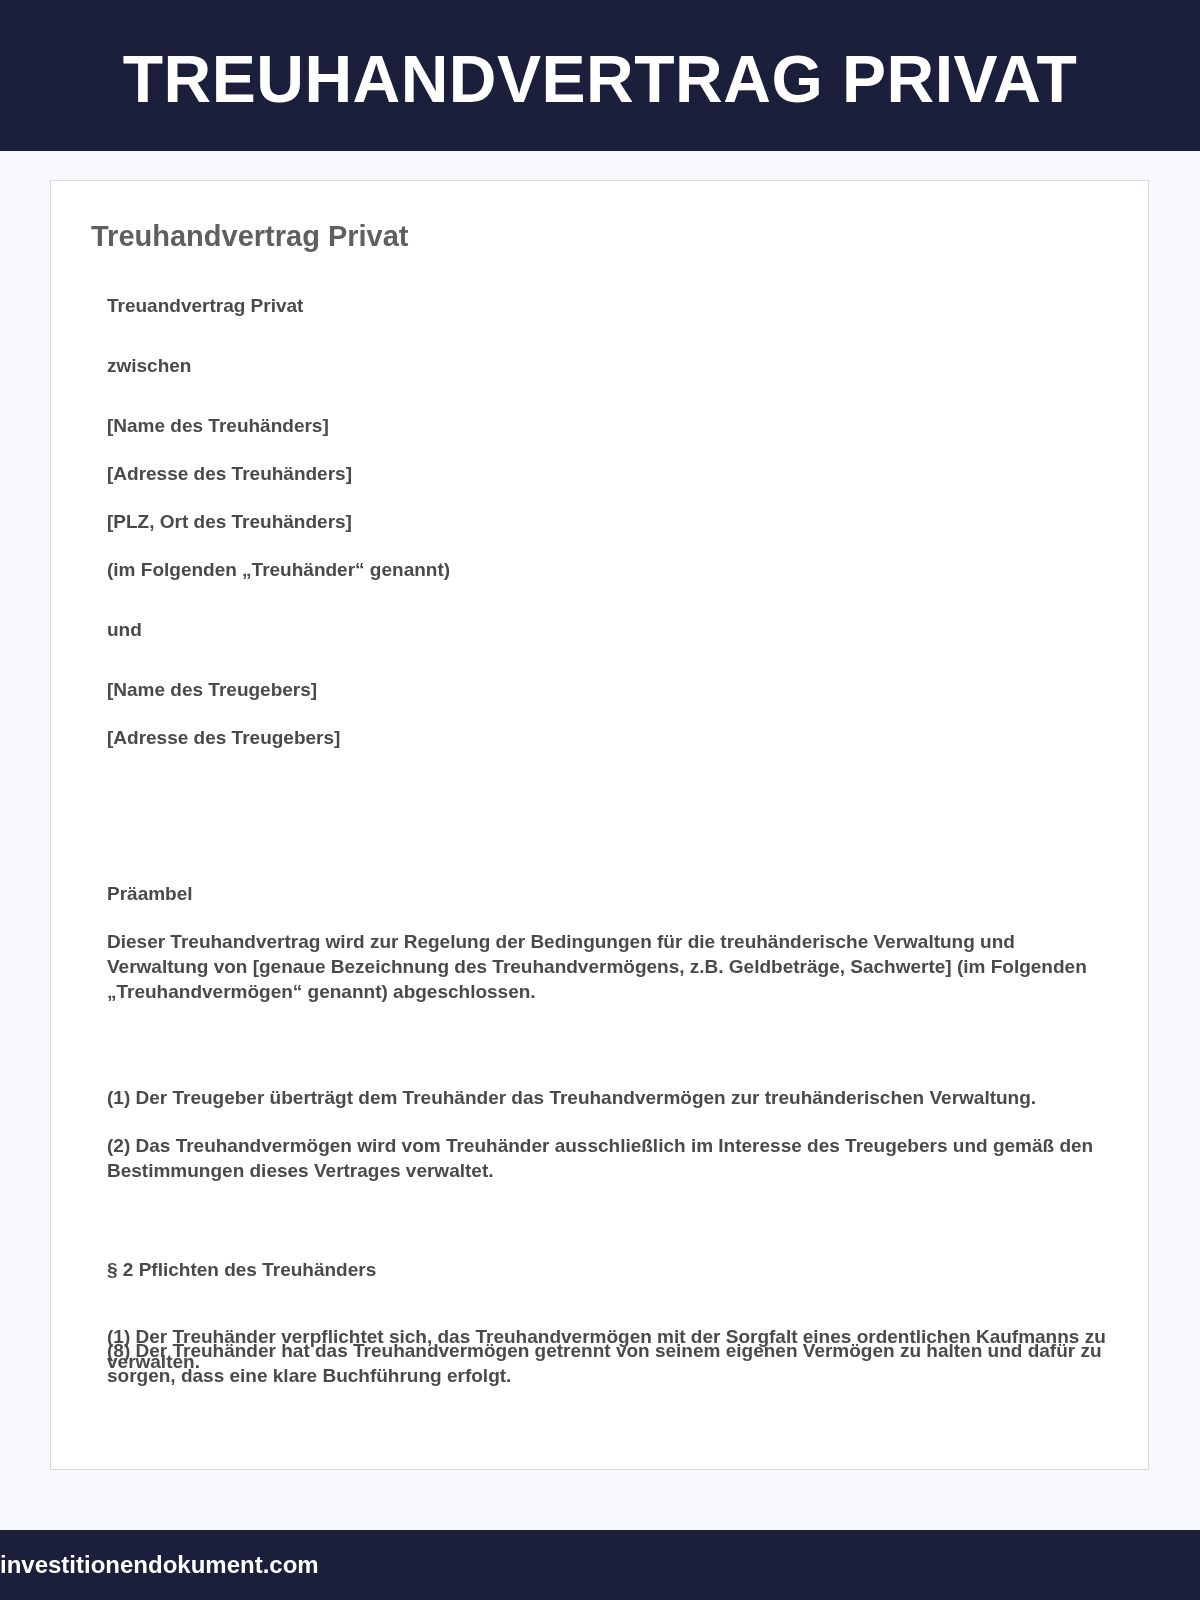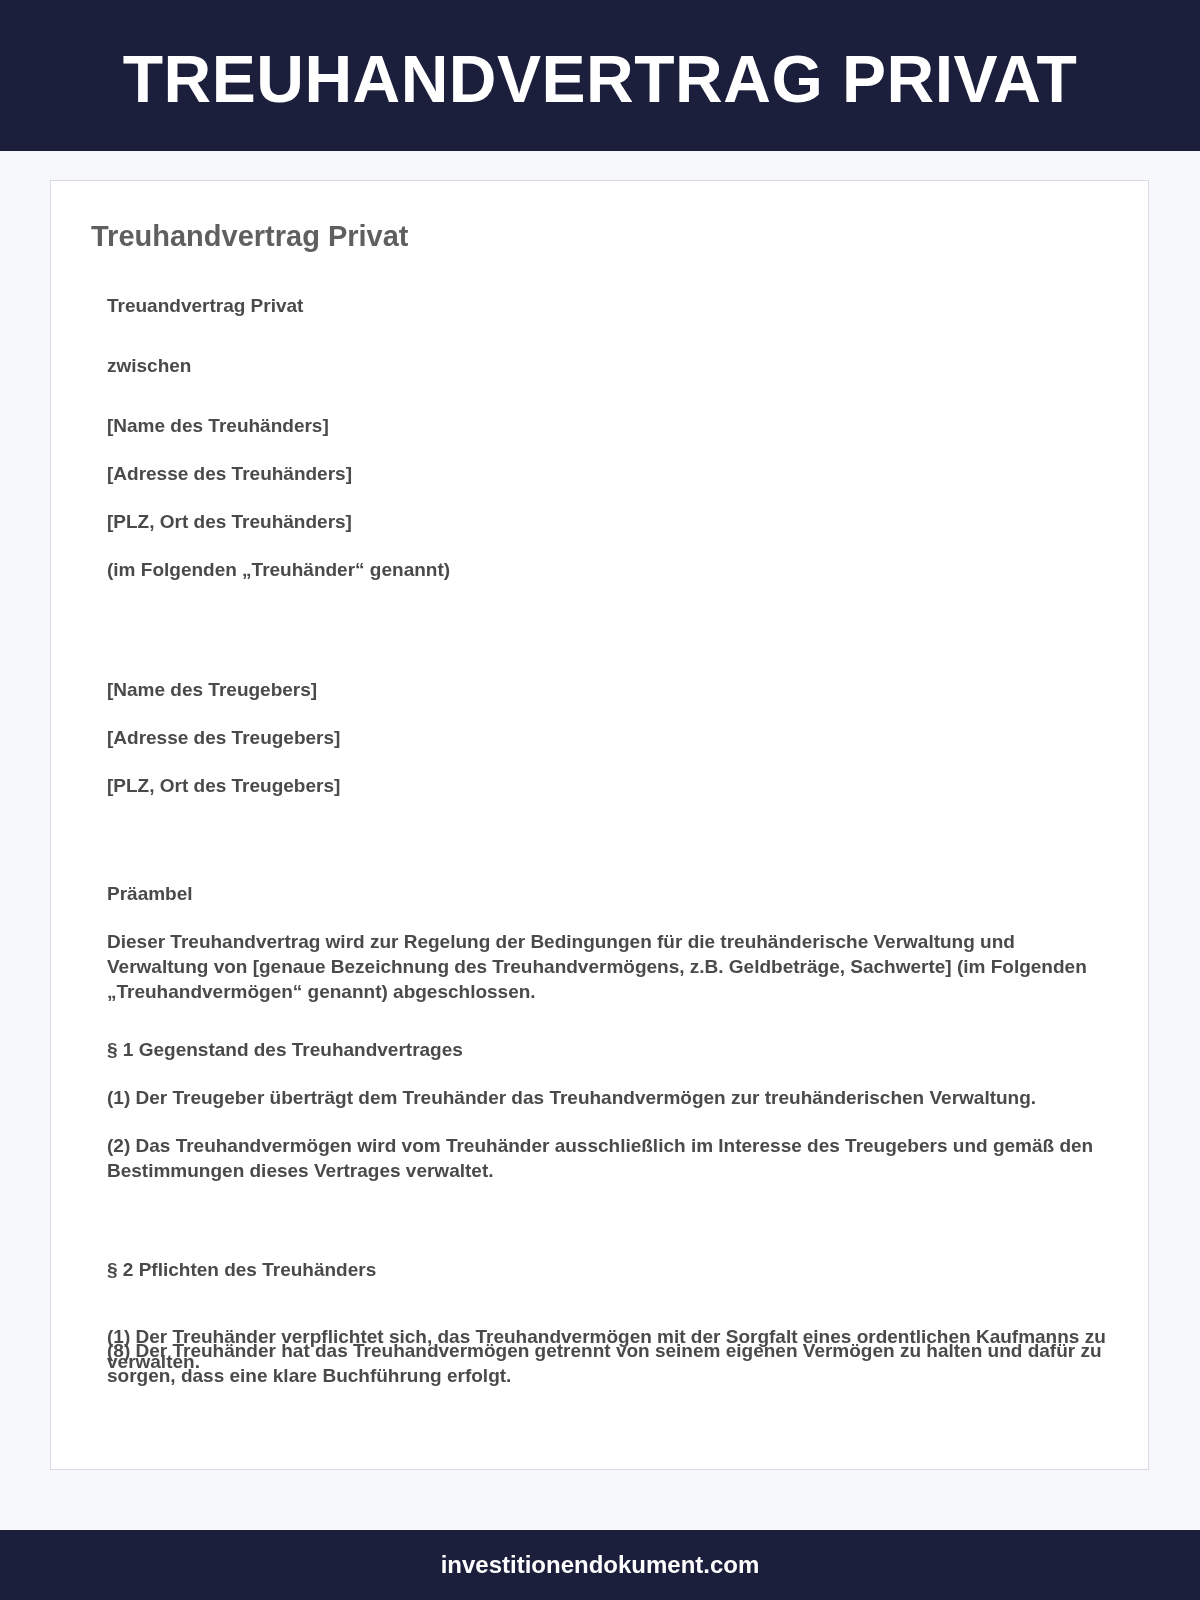--- a/index.html
+++ b/index.html
@@ -66,21 +66,21 @@
     }
     .footer {
       position: absolute;
       left: 0;
       top: 1530px;
       width: 1200px;
       height: 70px;
       background: #1b1f3b;
       display: flex;
       align-items: center;
-      justify-content: center;
+      justify-content: flex-start;
     }
     .footer span {
       color: #ffffff;
       font-size: 24px;
       font-weight: bold;
       text-decoration: none;
     }
   </style>
 </head>
 <body>
@@ -91,26 +91,25 @@
 
 <main class="card">
   <h2 class="doc-title">Treuhandvertrag Privat</h2>
 
   <p class="doc-line" style="top:96px">Treuandvertrag Privat</p>
   <p class="doc-line" style="top:156px">zwischen</p>
   <p class="doc-line" style="top:216px">[Name des Treuhänders]</p>
   <p class="doc-line" style="top:264px">[Adresse des Treuhänders]</p>
   <p class="doc-line" style="top:312px">[PLZ, Ort des Treuhänders]</p>
   <p class="doc-line" style="top:360px">(im Folgenden „Treuhänder“ genannt)</p>
+  <p class="doc-line" style="top:420px">und</p>
   <p class="doc-line" style="top:480px">[Name des Treugebers]</p>
   <p class="doc-line" style="top:528px">[Adresse des Treugebers]</p>
-  <p class="doc-line" style="top:576px">[PLZ, Ort des Treugebers]</p>
   <p class="doc-line" style="top:684px">Präambel</p>
   <p class="doc-line" style="top:732px">Dieser Treuhandvertrag wird zur Regelung der Bedingungen für die treuhänderische Verwaltung und Verwaltung von [genaue Bezeichnung des Treuhandvermögens, z.B. Geldbeträge, Sachwerte] (im Folgenden „Treuhandvermögen“ genannt) abgeschlossen.</p>
-  <p class="doc-line" style="top:840px">§ 1 Gegenstand des Treuhandvertrages</p>
   <p class="doc-line" style="top:888px">(1) Der Treugeber überträgt dem Treuhänder das Treuhandvermögen zur treuhänderischen Verwaltung.</p>
   <p class="doc-line" style="top:936px">(2) Das Treuhandvermögen wird vom Treuhänder ausschließlich im Interesse des Treugebers und gemäß den Bestimmungen dieses Vertrages verwaltet.</p>
   <p class="doc-line" style="top:1060px">§ 2 Pflichten des Treuhänders</p>
   <p class="doc-line" style="top:1127px">(1) Der Treuhänder verpflichtet sich, das Treuhandvermögen mit der Sorgfalt eines ordentlichen Kaufmanns zu verwalten.</p>
   <p class="doc-line" style="top:1141px">(8) Der Treuhänder hat das Treuhandvermögen getrennt von seinem eigenen Vermögen zu halten und dafür zu sorgen, dass eine klare Buchführung erfolgt.</p>
 </main>
 
 <footer class="footer">
   <span>investitionendokument.com</span>
 </footer>

